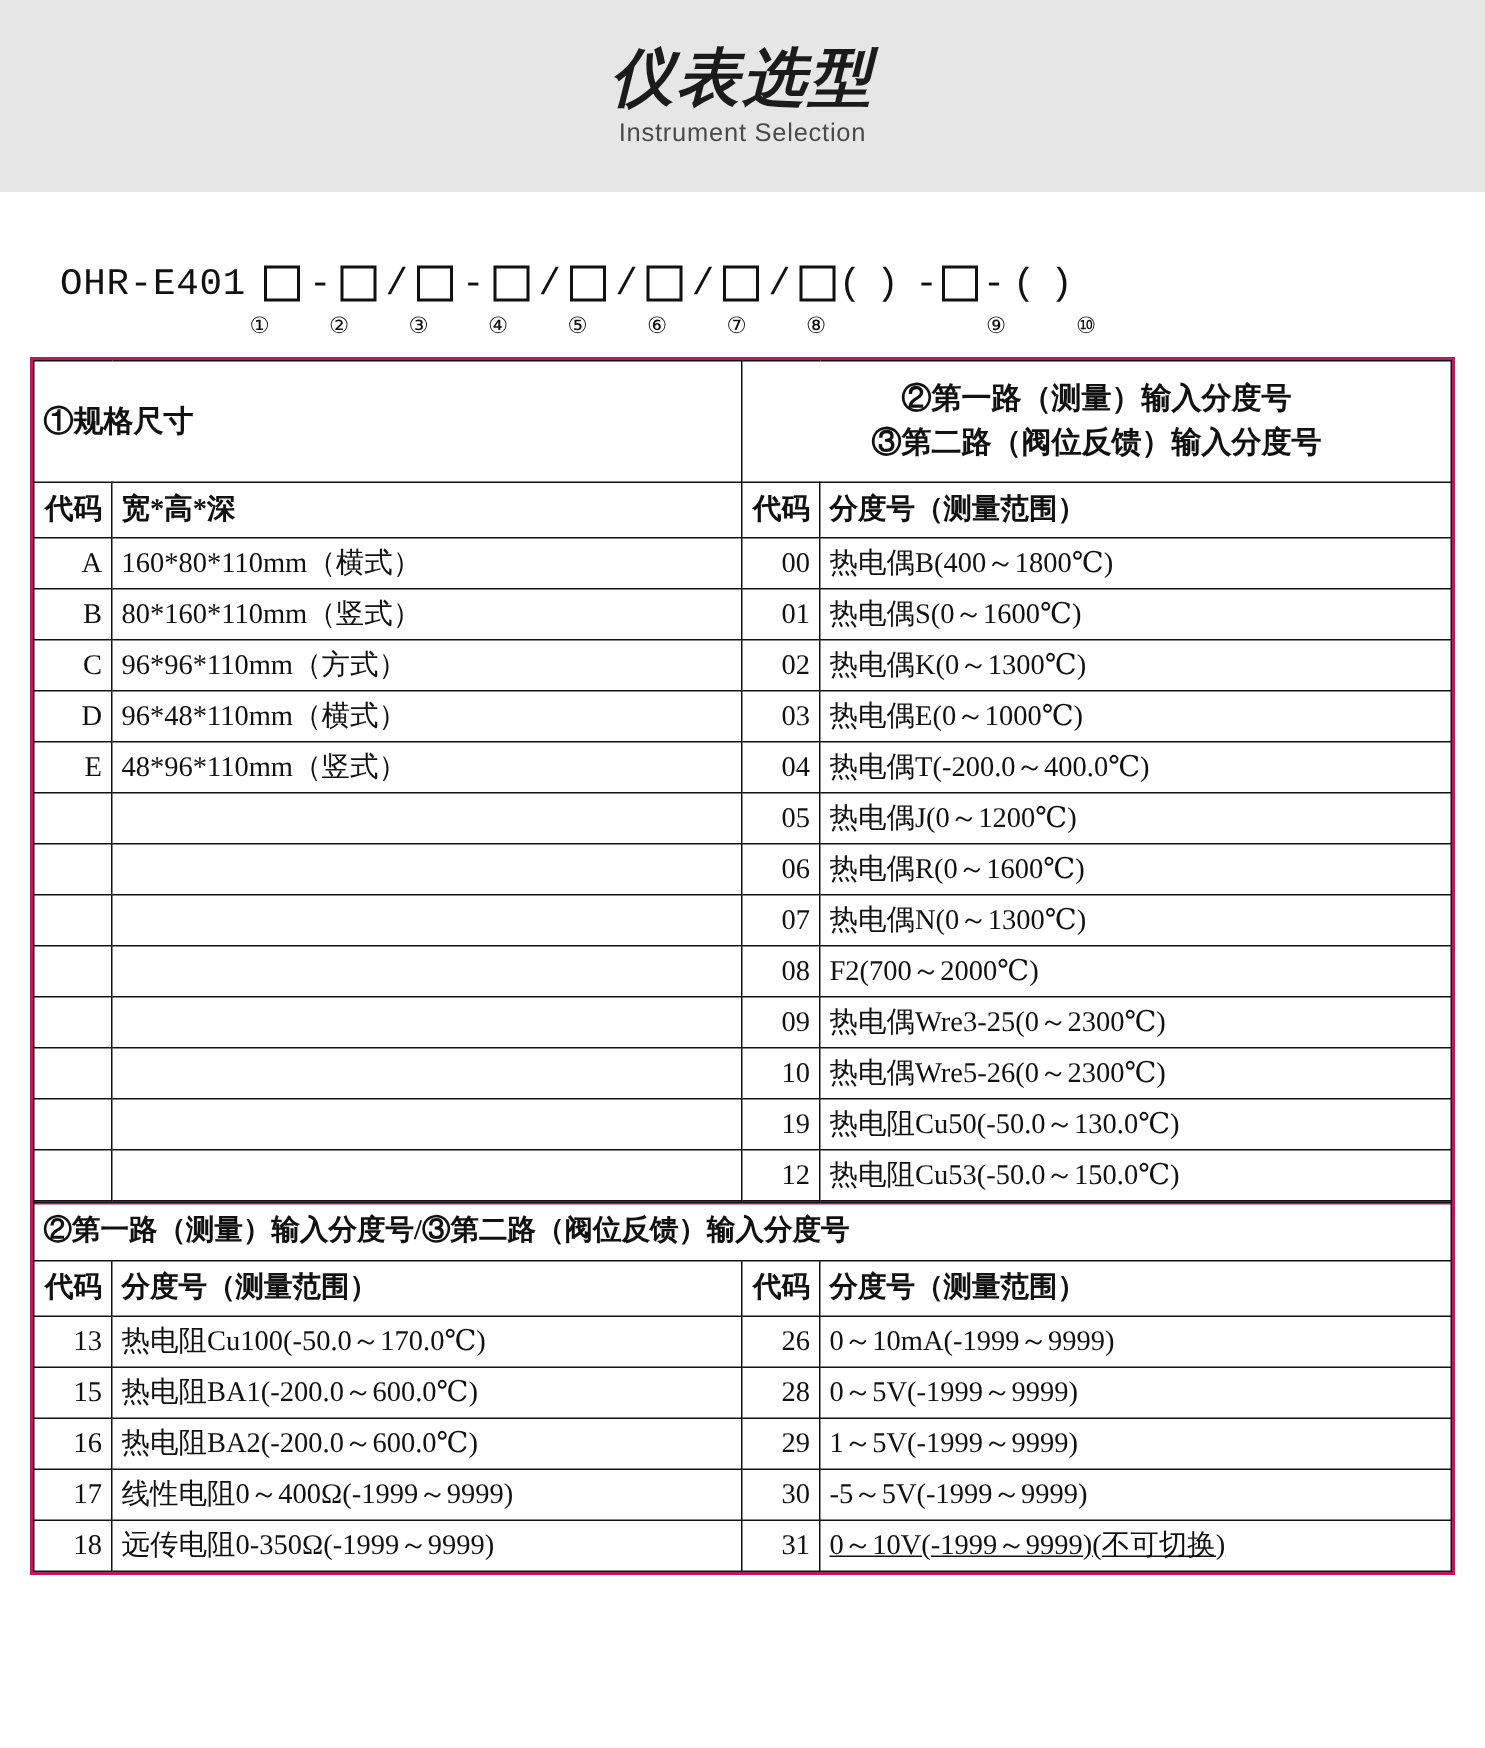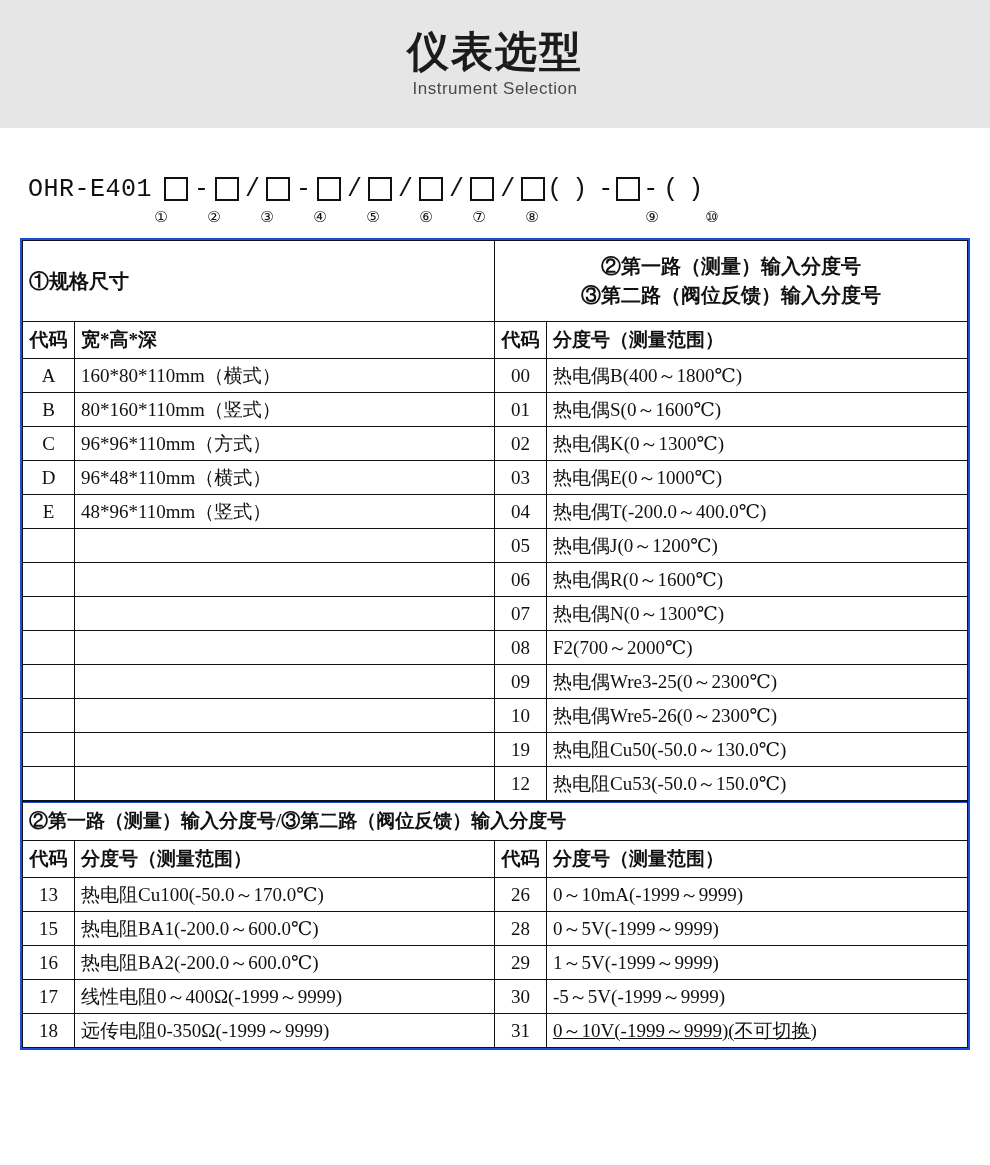--- a/index.html
+++ b/index.html
@@ -26,33 +26,34 @@
     justify-content: center;
     box-sizing: border-box;
   }
   .banner-title {
     font-family: "Liberation Sans", "DejaVu Sans", sans-serif;
     font-weight: bold;
     font-size: 42px;
     letter-spacing: 2px;
     color: #1b1b1b;
     line-height: 1.1;
+    font-style: italic;
   }
   .banner-sub {
     font-family: "Liberation Sans", "DejaVu Sans", sans-serif;
     font-size: 17px;
     color: #4a4a4a;
     letter-spacing: 0.5px;
     margin-top: 4px;
   }
 
   
   .model-area {
     margin: 44px 0 0 0;
-    padding-left: 28px;
+    padding-left: 40px;
     box-sizing: border-box;
   }
   .model-row {
     display: flex;
     align-items: center;
     height: 34px;
   }
   .model-name {
     font-family: "Liberation Mono", "DejaVu Sans Mono", monospace;
     font-size: 25px;
@@ -88,38 +89,38 @@
   }
   .num-row span.n {
     position: relative;
     display: inline-block;
     text-align: center;
   }
 
   
   .table-wrap {
     margin: 10px 20px 0 20px;
-    border: 2px solid #1d4ed8;
+    border: 2px solid #be185d;
     box-sizing: border-box;
   }
   table {
     border-collapse: collapse;
     width: 100%;
     table-layout: fixed;
   }
   td, th {
     border: 1px solid #111;
     padding: 2px 6px;
     font-size: 19px;
     font-family: "Liberation Serif", "DejaVu Serif", serif;
     vertical-align: middle;
     line-height: 1.25;
   }
   td.code {
-    text-align: center;
+    text-align: right;
     width: 58px;
     font-family: "Liberation Serif", "DejaVu Serif", serif;
   }
   .sec-title {
     font-weight: bold;
     font-size: 20px;
   }
   .sec-title-2 {
     font-weight: bold;
     font-size: 20px;

